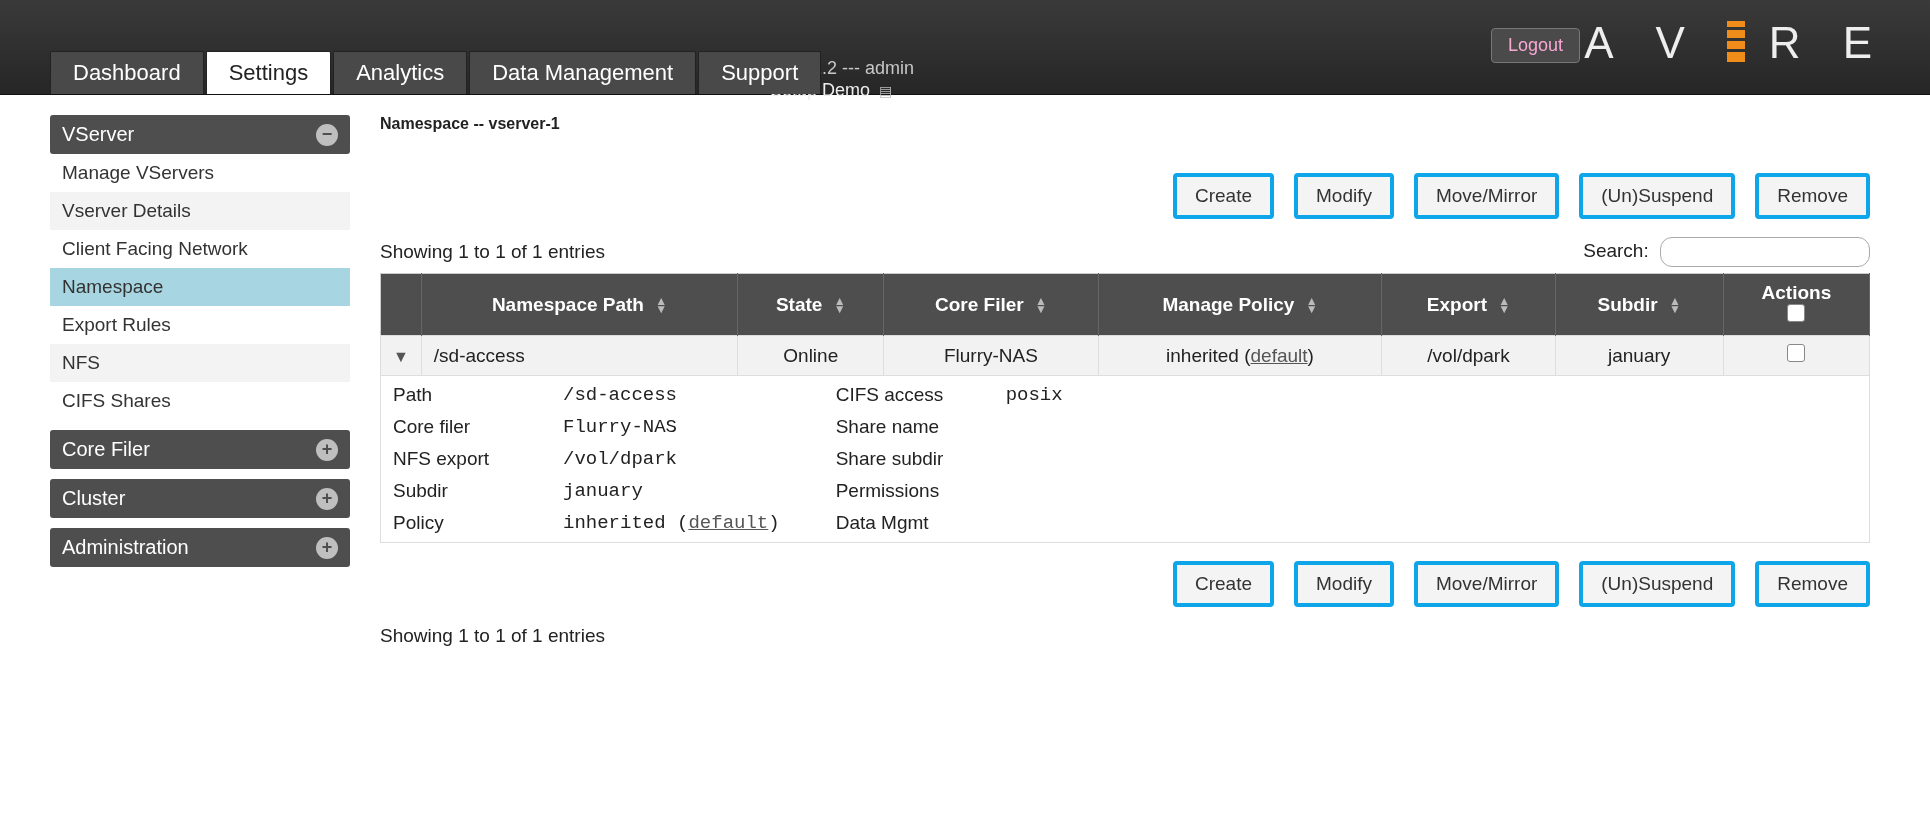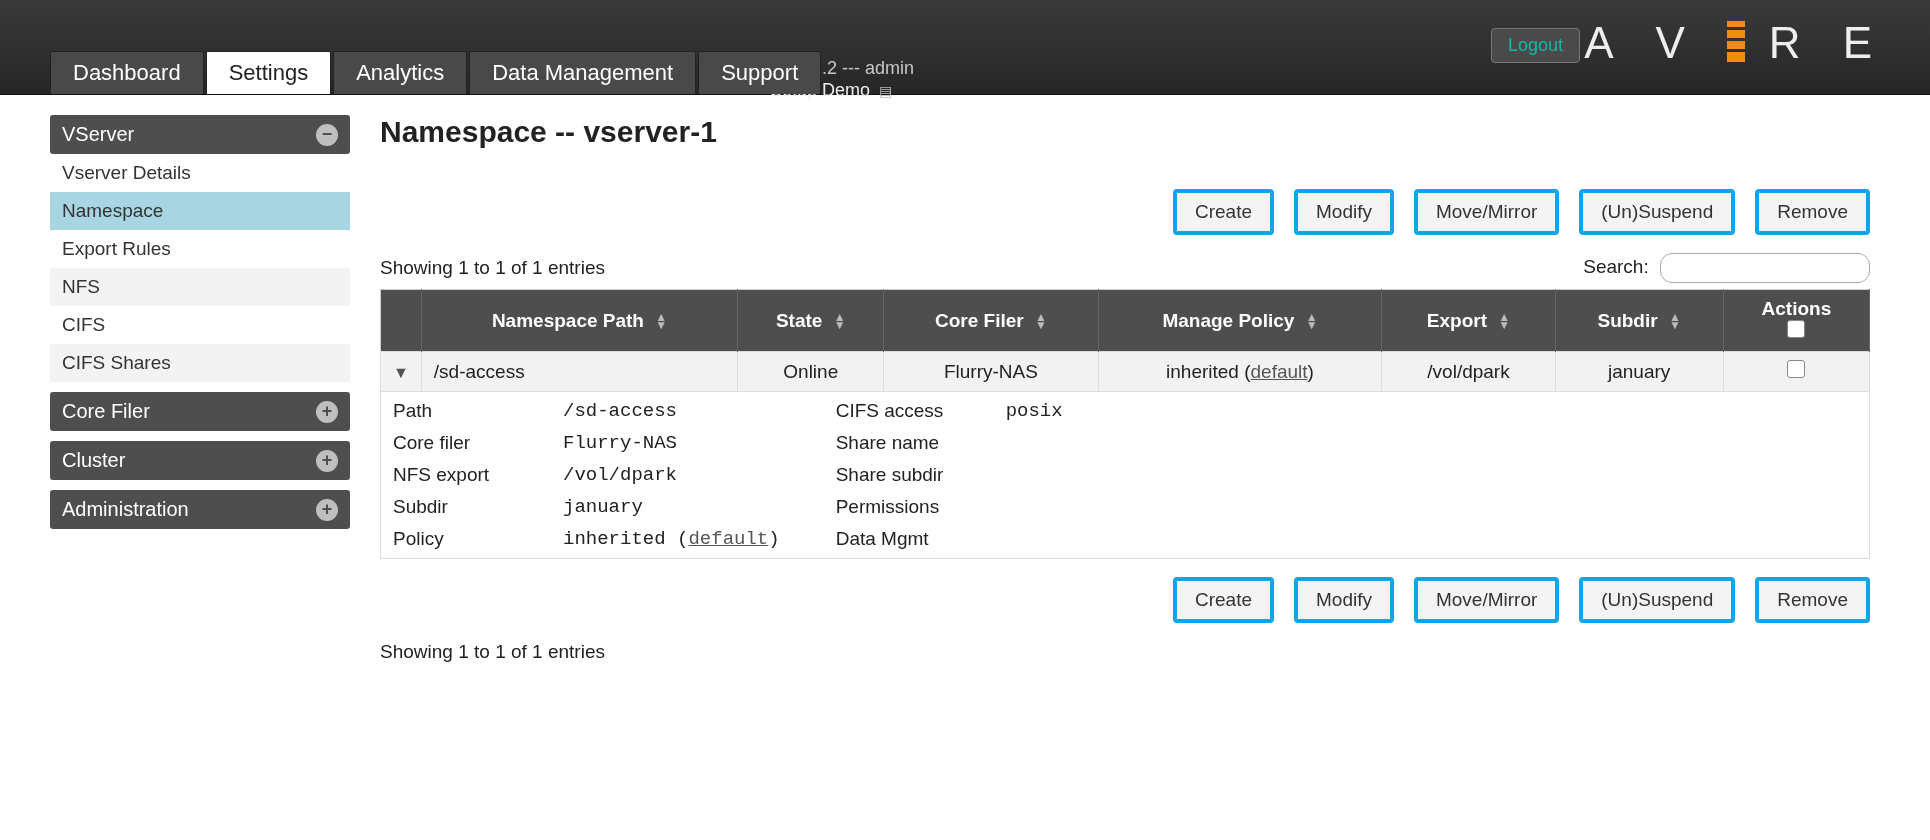--- a/index.html
+++ b/index.html
@@ -5,21 +5,21 @@
   * { box-sizing: border-box; margin: 0; padding: 0; }
   html, body { width: 1930px; height: 840px; font-family: Arial, Helvetica, sans-serif; background:#fff; color:#222; }
   .header-bar {
     background: linear-gradient(#3a3a3a,#262626);
     height: 95px;
     position: relative;
     border-bottom: 1px solid #111;
   }
   .logout-btn {
     position:absolute; right: 350px; top: 28px;
-    background:#4a4a4a; color:#14b8a6; border:1px solid #777; border-radius:4px;
+    background:#4a4a4a; color:#f9a8d4; border:1px solid #777; border-radius:4px;
     padding:6px 16px; font-size:18px; cursor:pointer;
   }
   .logo {
     position:absolute; right:40px; top:18px;
     display:flex; align-items:center; gap:24px;
     font-family: Arial, sans-serif;
     font-weight:300; color:#eee; font-size:44px; letter-spacing:18px;
   }
   .logo .e-mark {
     display:inline-flex; flex-direction:column; align-items:center; gap:3px;
@@ -57,21 +57,21 @@
     width:22px; height:22px; border-radius:50%; background:#bfbfbf; color:#4e4e4e;
     display:flex; align-items:center; justify-content:center; font-weight:bold; font-size:18px;
   }
   .sb-list{ list-style:none; }
   .sb-list li{
     padding:8px 12px; font-size:19px; color:#333; cursor:pointer;
   }
   .sb-list li:nth-child(even){ background:#f3f3f3; }
   .sb-list li.selected{ background:#a7d6e2; }
   .main{ flex:1; padding-left:30px; padding-right:30px; }
-  .page-title{ font-size:30px; font-weight:bold; margin-bottom:40px; }
+  .page-title{ font-size:16px; font-weight:bold; margin-bottom:40px; }
   .action-bar{ display:flex; justify-content:flex-end; gap:20px; margin-bottom:18px; }
   .btn{
     background:#f4f4f4; border:4px solid #0ea5e9; border-radius:4px;
     padding:8px 18px; font-size:19px; cursor:pointer; color:#333;
   }
   .table-top{ display:flex; justify-content:space-between; align-items:center; margin-bottom:6px; font-size:19px;}
   .search-box label{margin-right:6px;}
   .search-box input{
     border:1px solid #aaa; border-radius:12px; height:30px; width:210px; padding:0 10px; font-size:16px;
   }
@@ -140,25 +140,26 @@
 </div>
 
 <div class="page-body">
   <div class="sidebar">
 
     <div class="sb-section-header">
       <span>VServer</span>
       <span class="sb-toggle">−</span>
     </div>
     <ul class="sb-list">
+      <li>Manage VServers</li>
       <li>Vserver Details</li>
+      <li>Client Facing Network</li>
       <li class="selected">Namespace</li>
       <li>Export Rules</li>
       <li>NFS</li>
-      <li>CIFS</li>
       <li>CIFS Shares</li>
     </ul>
 
     <div class="sb-section-header">
       <span>Core Filer</span>
       <span class="sb-toggle">+</span>
     </div>
 
     <div class="sb-section-header">
       <span>Cluster</span>

